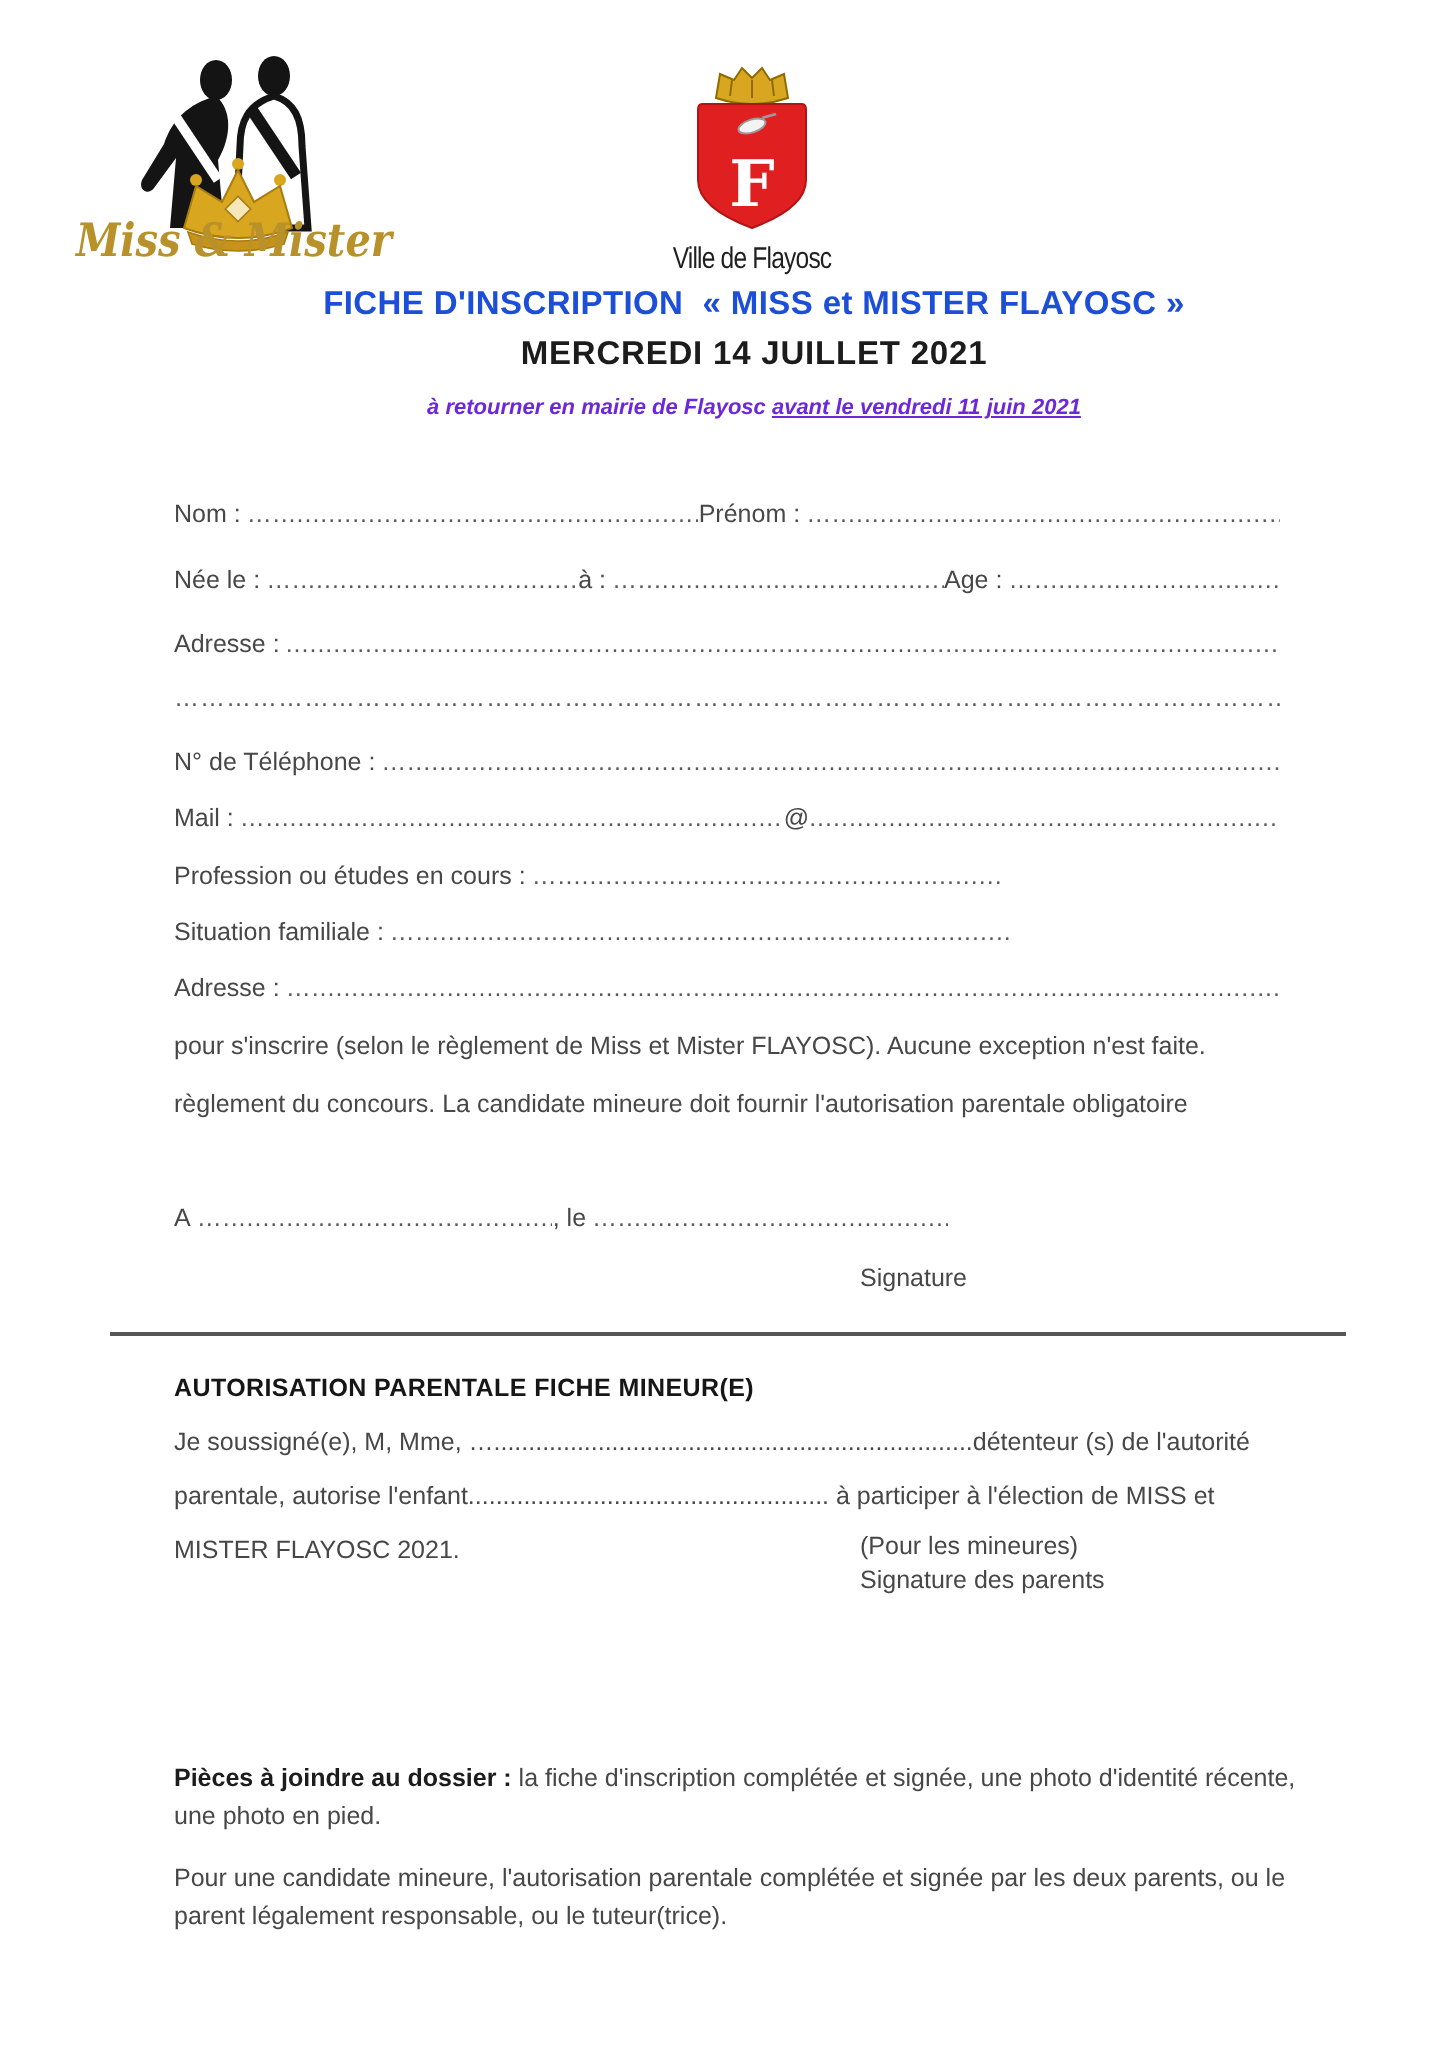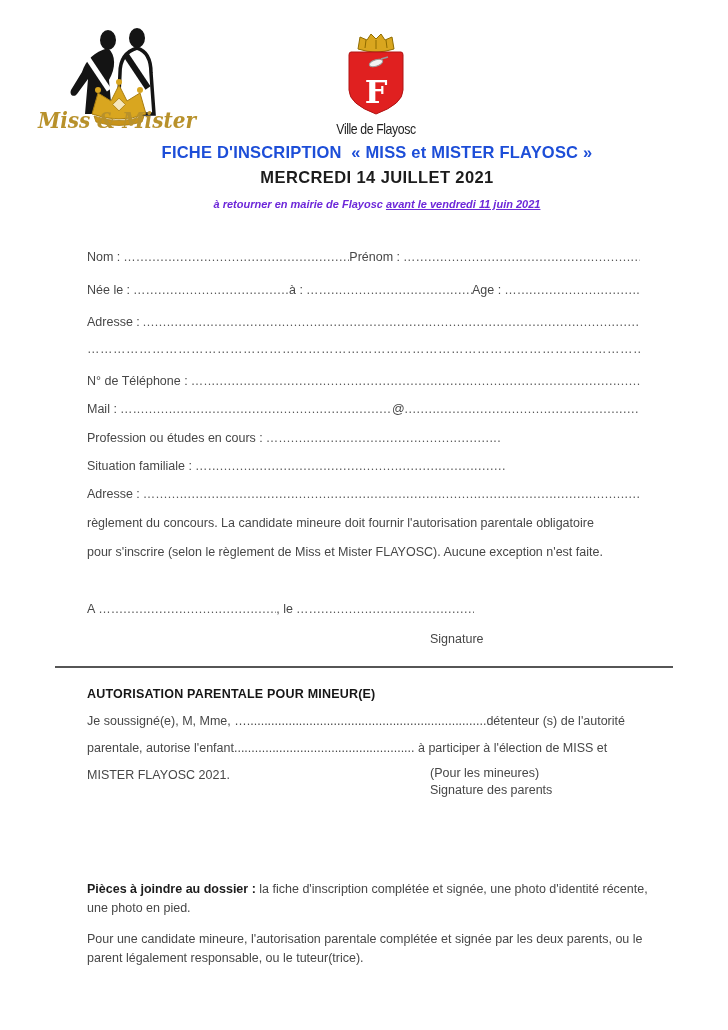--- a/index.html
+++ b/index.html
@@ -143,36 +143,36 @@
     <span class="lbl">Situation familiale :</span>
     <span class="dts" style="flex-basis:312px">….......................................................................................</span>
   </div>
 
   <div class="frow" style="top:486px">
     <span class="lbl">Adresse :</span>
     <span class="dts fill">….......................................................................................................................................................</span>
   </div>
 
   <div class="para decl" style="top:509px">
+    <div class="pline">pour s'inscrire (selon le règlement de Miss et Mister FLAYOSC). Aucune exception n'est faite.</div>
     <div class="pline">règlement du concours. La candidate mineure doit fournir l'autorisation parentale obligatoire</div>
-    <div class="pline">pour s'inscrire (selon le règlement de Miss et Mister FLAYOSC). Aucune exception n'est faite.</div>
   </div>
 
   <div class="frow" style="top:601px">
     <span class="lbl">A</span>
     <span class="dts" style="flex-basis:178px">…..................................................</span>
     <span class="lbl">, le</span>
     <span class="dts" style="flex-basis:178px">…...................................................</span>
   </div>
 
   <div class="sig" style="top:632px">Signature</div>
 
   <div class="hr"></div>
 
-  <div class="sec-heading">AUTORISATION PARENTALE POUR MINEUR(E)</div>
+  <div class="sec-heading">AUTORISATION PARENTALE FICHE MINEUR(E)</div>
 
   <div class="para consent" style="top:708px">
     <div class="pline">Je soussigné(e), M, Mme, ….....................................................................détenteur (s) de l'autorité</div>
     <div class="pline">parentale, autorise l'enfant.................................................... à participer à l'élection de MISS et</div>
     <div class="pline">MISTER FLAYOSC 2021.</div>
   </div>
 
   <div class="sig" style="top:783px">Signature des parents</div>
   <div class="sig" style="top:766px">(Pour les mineures)</div>
 

